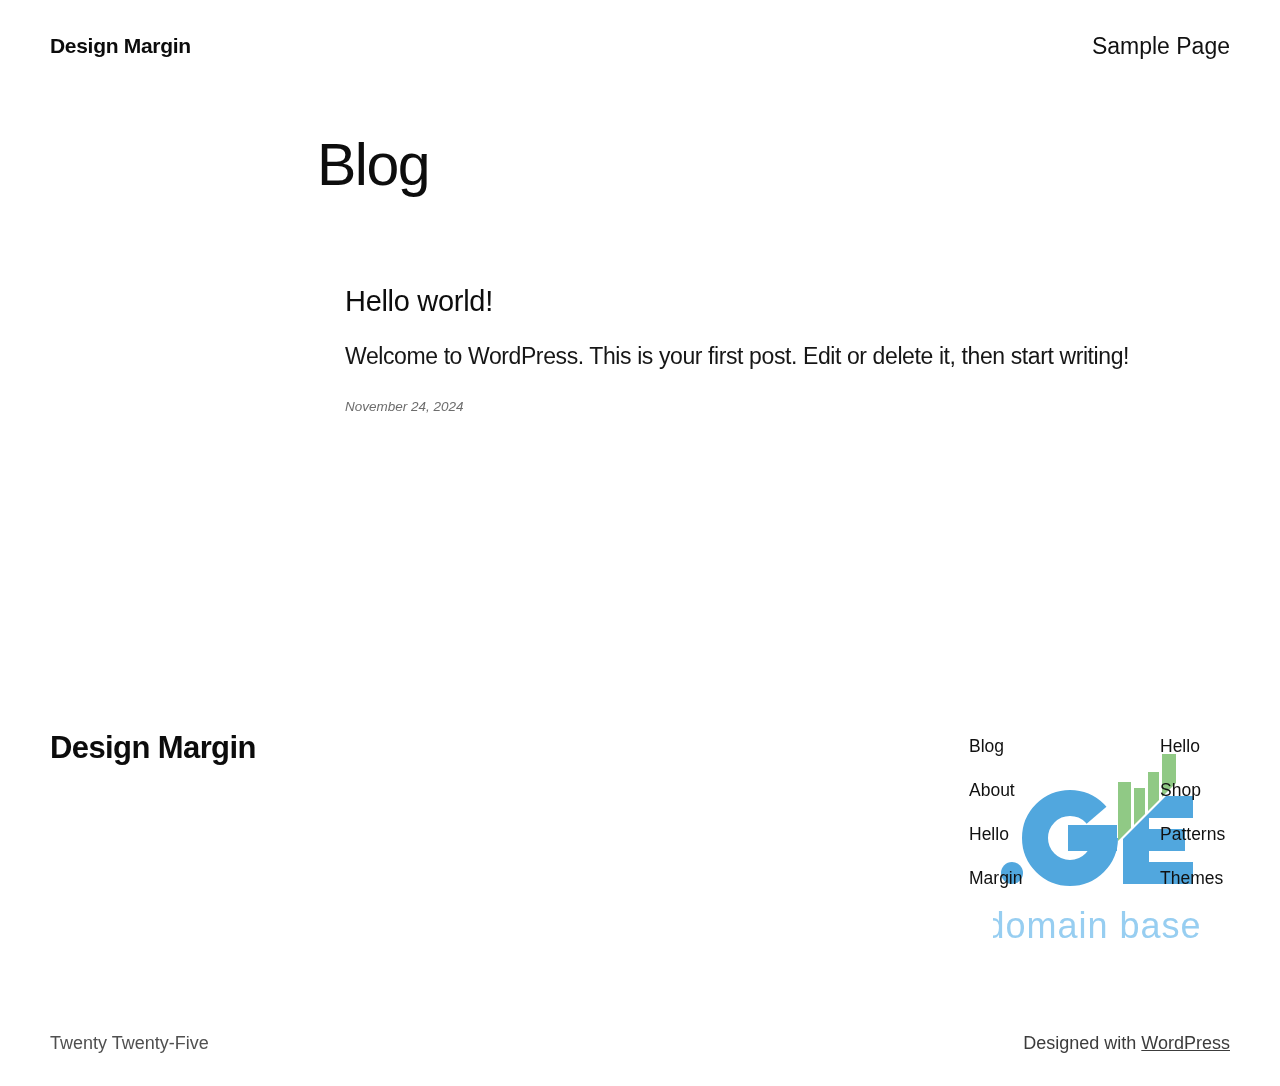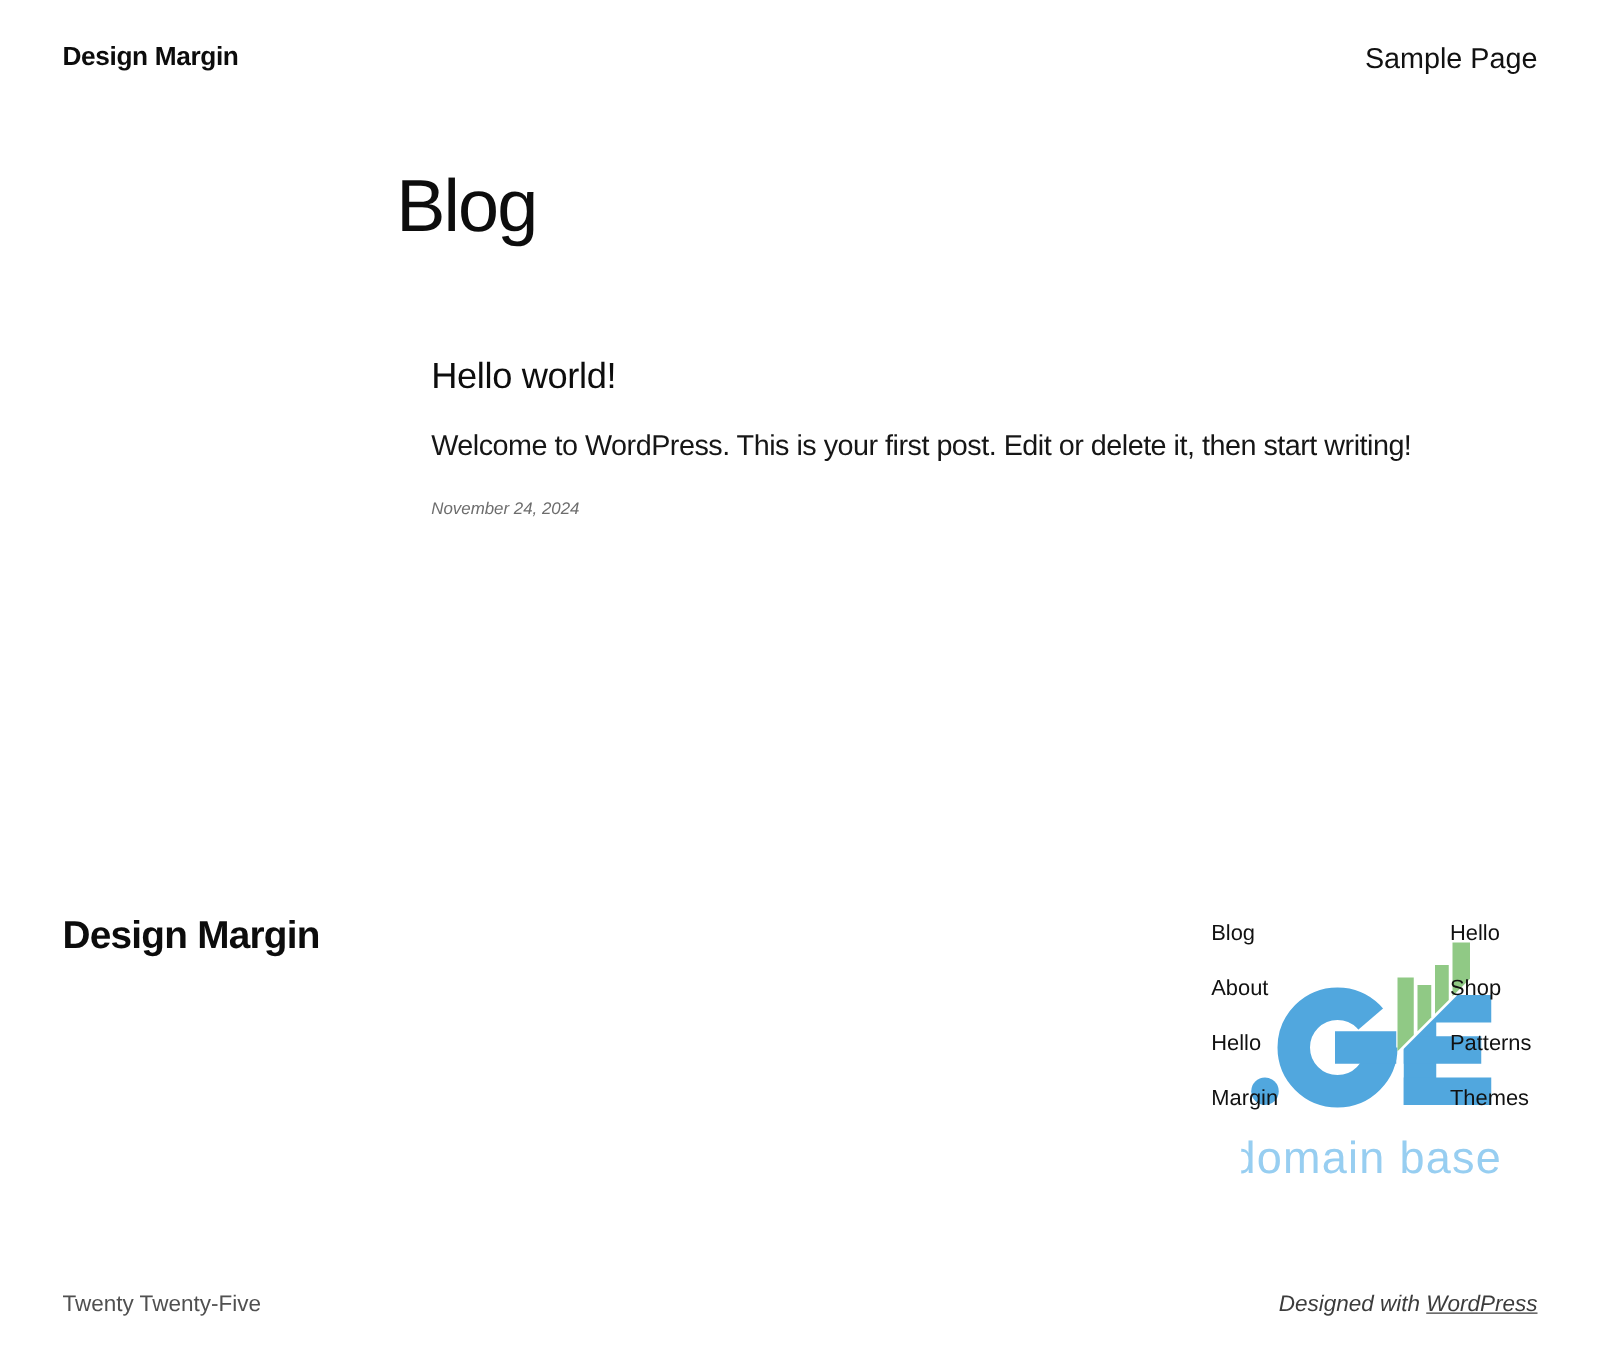--- a/index.html
+++ b/index.html
@@ -76,21 +76,21 @@
     font-size: 17.5px; line-height: 20px; color: #111111; display: block;
   }
   .footer-bottom {
     position: absolute; top: 1017px; left: 50px; right: 50px;
     display: flex; justify-content: space-between;
     font-size: 18px;
     z-index: 2;
     margin-top: 16px;
   }
   .theme-name { color: #505050; }
-  .designed-with { color: #3c3c3c; font-style: italic; }
+  .designed-with { color: #3c3c3c; }
   .designed-with a { text-decoration: underline; }
   .logo-subtitle-text {
     font-family: "Liberation Sans", sans-serif;
     font-weight: 400;
   }
 </style>
 </head>
 <body>
 
 <header class="site-header">

